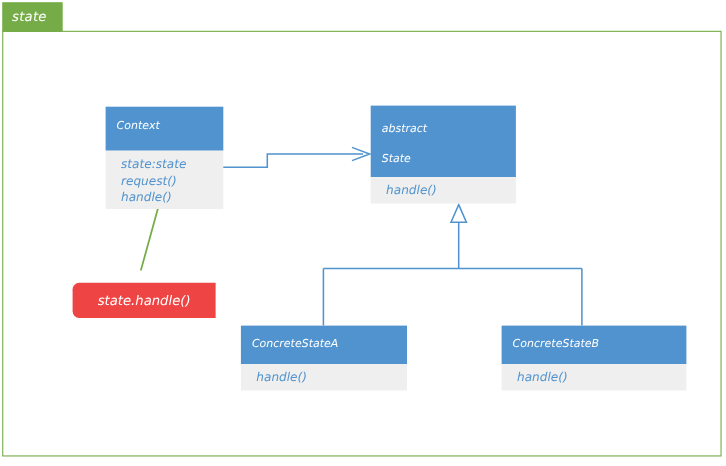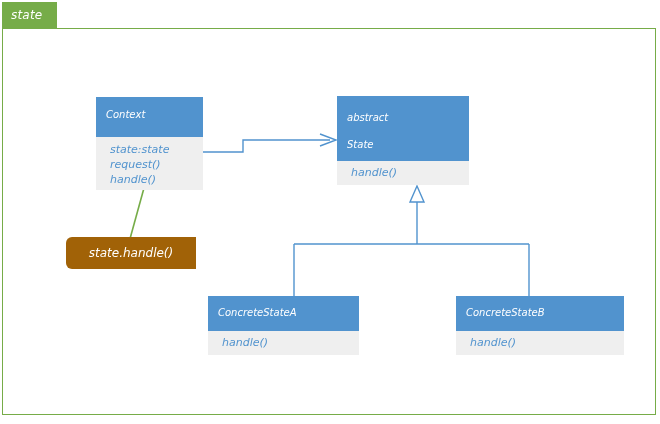--- a/index.html
+++ b/index.html
@@ -78,31 +78,31 @@
   #box-context .hdr { height: 40px; }
   #box-context .body { height: 53px; padding-top: 5px; }
 
   
   #box-state { left: 337px; top: 96px; width: 132px; }
   #box-state .hdr { height: 65px; padding-top: 8px; }
   #box-state .hdr .line { line-height: 27px; }
   #box-state .body { height: 24px; padding-top: 4px; }
 
   
-  #box-csa { left: 198px; top: 296px; width: 161px; padding-left: 10px; }
+  #box-csa { left: 209px; top: 296px; width: 161px; padding-left: 10px; }
   #box-csb { left: 456px; top: 296px; width: 168px; }
   #box-csa .hdr, #box-csb .hdr { height: 35px; padding-top: 7px; }
   #box-csa .body, #box-csb .body { height: 24px; padding-top: 4px; }
 
   
   #note-handle {
     position: absolute;
-    left: 66px; top: 237px;
+    left: 66px; top: 257px;
     width: 130px; height: 32px;
-    background: #a16207;
+    background: #ef4444;
     border-radius: 6px 0 0 6px;
     color: #ffffff;
     font-size: 12px;
     line-height: 32px;
     text-align: center;
     box-sizing: border-box;
   }
 
   
   #wires {

